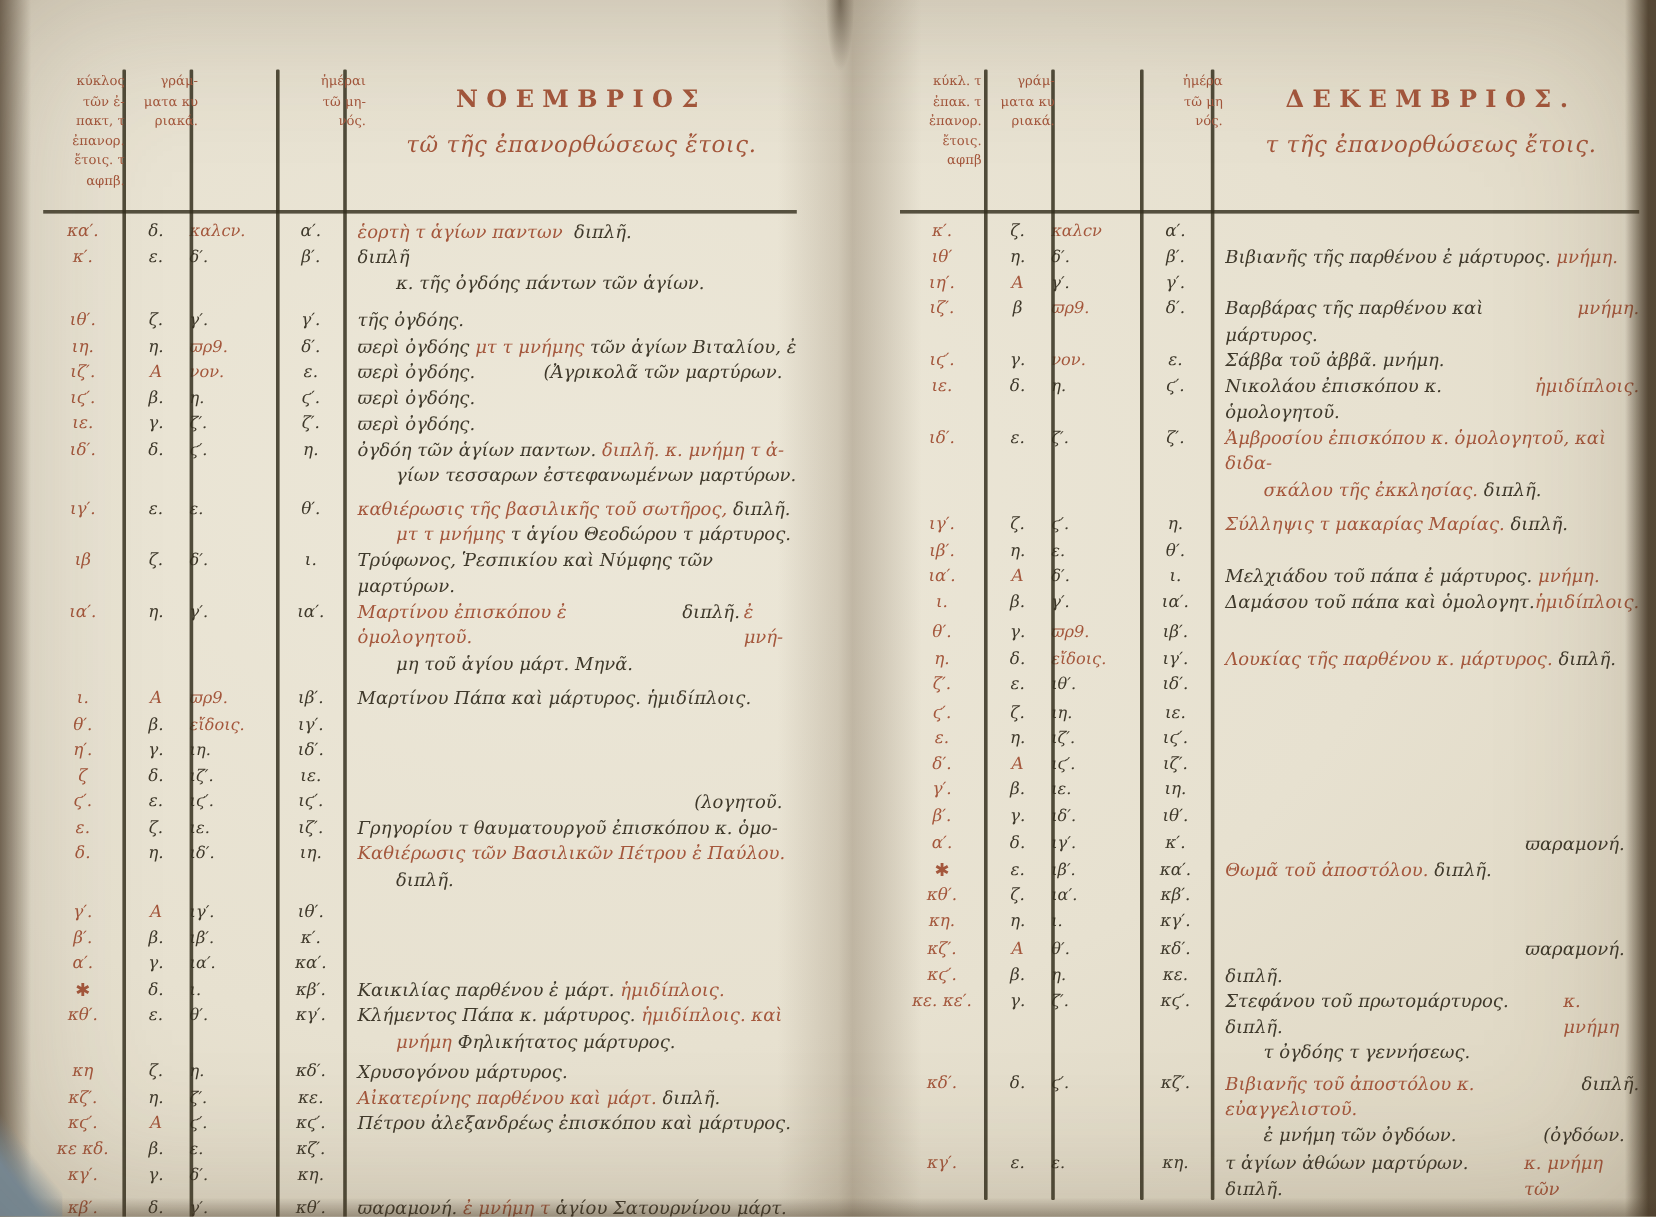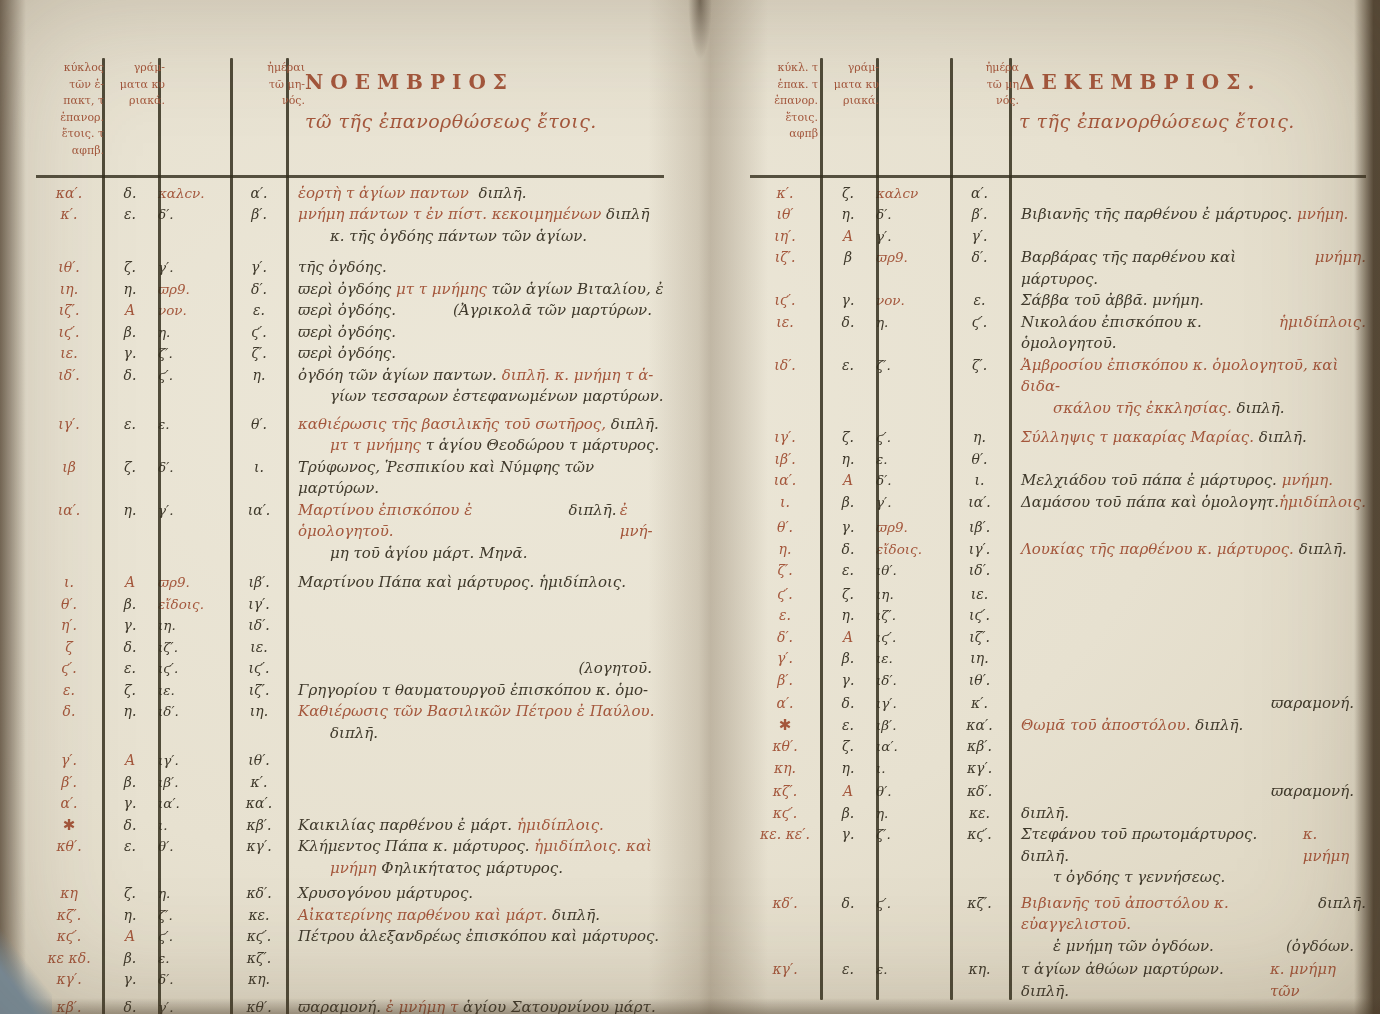--- a/index.html
+++ b/index.html
@@ -26,21 +26,21 @@
   #page-nov{left:36px;top:46px;width:628px;}
   #page-dec{left:750px;top:46px;width:616px;}
   .vrule{position:absolute;top:12px;bottom:2px;width:2.6px;background:#35301f;opacity:.85;border-radius:1px;}
 
   .header{display:flex;padding-top:14px;min-height:112px;position:relative;}
   .hcol{font-size:11px;line-height:16.5px;white-space:pre-line;text-align:right;}
   .h1{width:66px;padding-left:2px;}
   .h2{width:56px;padding-left:5px;}
   .h3{width:72px;}
   .h4{width:60px;padding-left:8px;}
-  .htitle{flex:1;text-align:left;padding-top:10px;}
+  .htitle{flex:1;text-align:center;padding-top:10px;}
   .mtitle{font-size:20px;letter-spacing:7px;font-weight:bold;font-style:normal;}
   .msub{font-size:19px;font-style:italic;margin-top:16px;letter-spacing:.5px;}
   .hrule{height:2.6px;background:#35301f;opacity:.82;margin:3px 0 5px;}
 
   .row{display:flex;align-items:flex-start;min-height:21.5px;}
   .cell{font-style:italic;line-height:21.5px;}
   .c1{width:66px;text-align:center;font-size:14px;}
   .c2{width:56px;text-align:center;font-size:14px;}
   .c3{width:72px;font-size:13.5px;white-space:pre-line;}
   .c4{width:58px;text-align:center;font-size:14px;}
@@ -100,21 +100,20 @@
             </div>
           </div>
         </div>
         <div class="row">
           <div class="cell c1 red">κ′.</div>
           <div class="cell c2 blk">ε.</div>
           <div class="cell c3 blk">δ′.</div>
           <div class="cell c4 blk">β′.</div>
           <div class="cell entry">
             <div class="eline">
-              <span class="red">μνήμη πάντων τ ἐν πίστ. κεκοιμημένων </span>
               <span class="blk">διπλῆ</span>
             </div>
             <div class="eline ind">
               <span class="blk">κ. τῆς ὀγδόης πάντων τῶν ἁγίων.</span>
             </div>
           </div>
         </div>
         <div class="row" style="margin-top: 10px;">
           <div class="cell c1 red">ιθ′.</div>
           <div class="cell c2 blk">ζ.</div>

